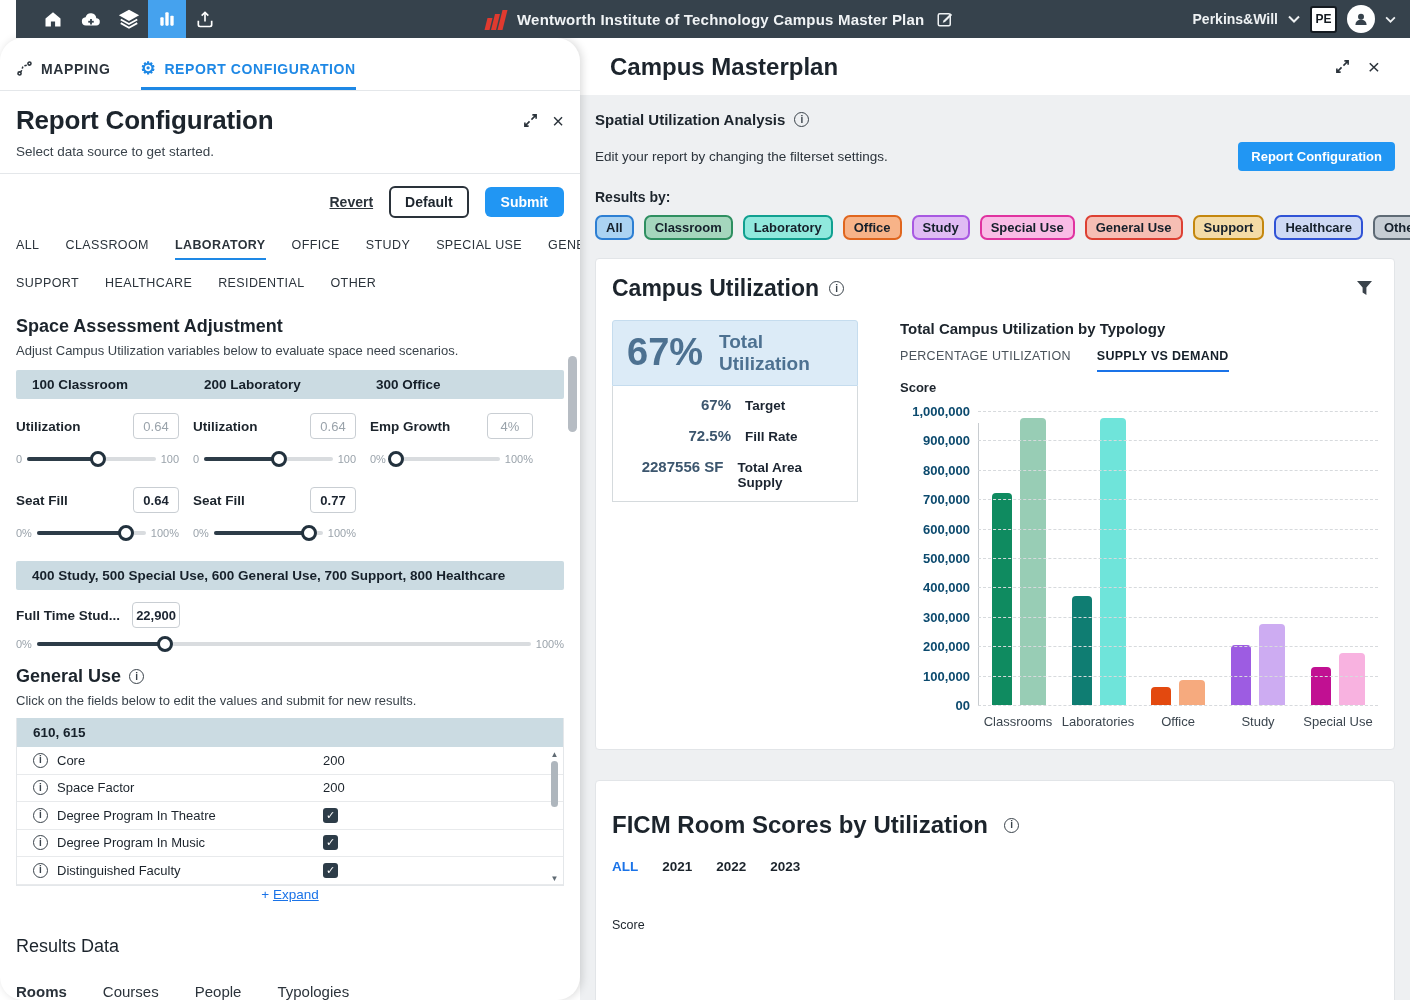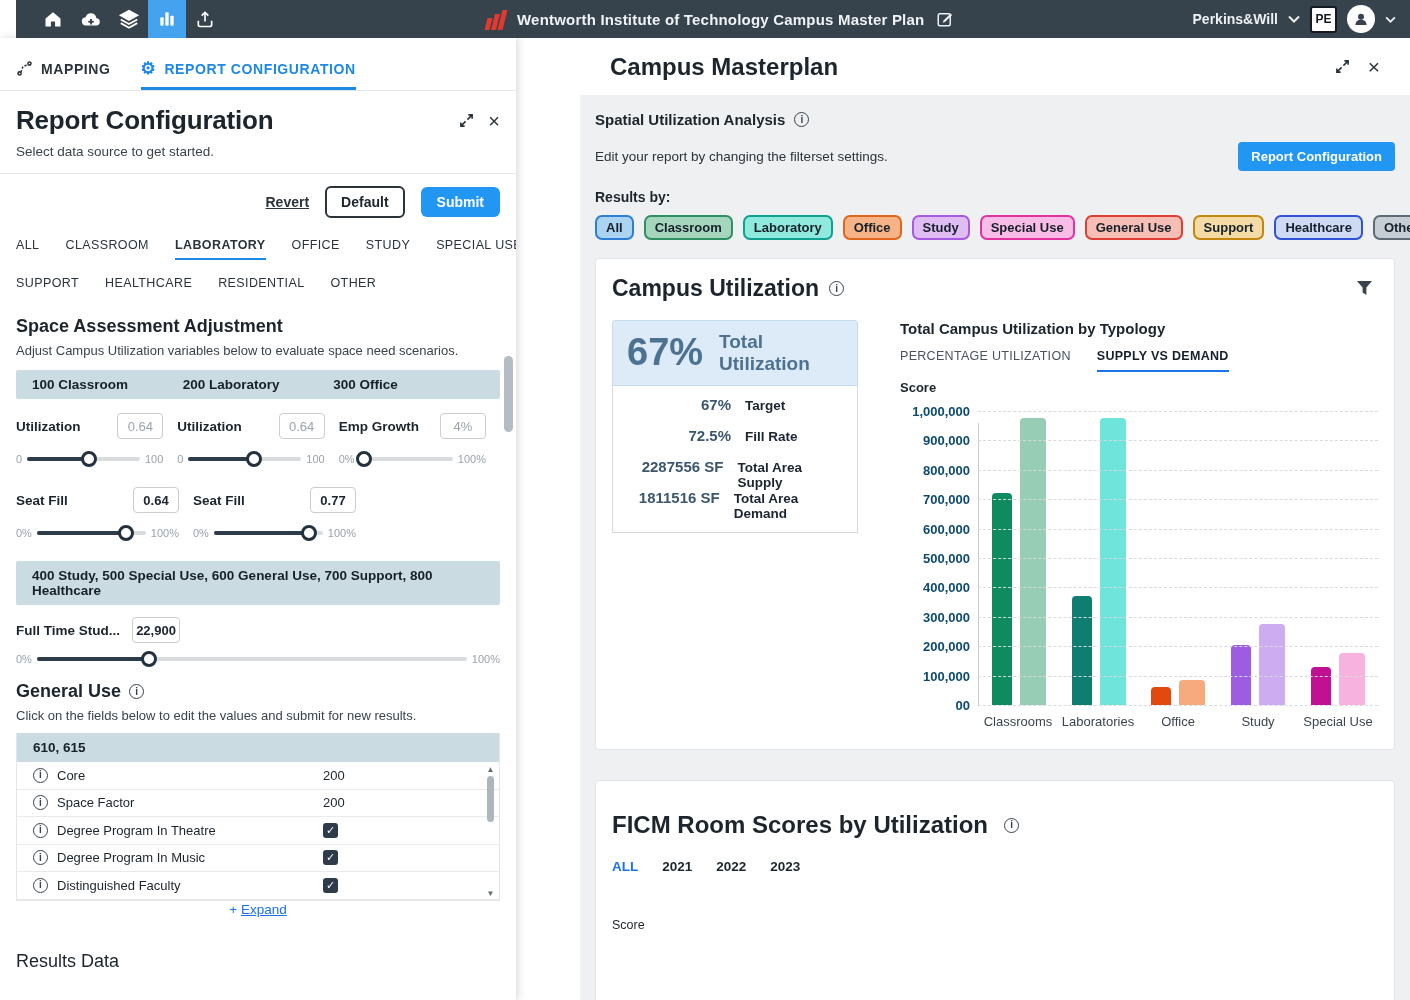--- a/index.html
+++ b/index.html
@@ -17,21 +17,21 @@
   .logo { display:flex; align-items:flex-end; gap:2px; height:22px; }
   .logo i { display:block; width:5px; background:#e03a2f; transform:skewX(-14deg); }
   .logo i:nth-child(1){ height:12px; } .logo i:nth-child(2){ height:16px; } .logo i:nth-child(3){ height:20px; }
   .nav-title { color:#f0f3f5; font-size:15px; font-weight:bold; letter-spacing:.2px; }
   .nav-right { position:absolute; right:14px; display:flex; align-items:center; gap:10px; }
   .org-name { color:#eef1f3; font-size:14px; font-weight:bold; }
   .pe-badge { width:27px; height:27px; background:#fff; border:2px solid #141a20; border-radius:3px; color:#141a20; font-weight:bold; font-size:12px; display:flex; align-items:center; justify-content:center; }
   .avatar { width:28px; height:28px; border-radius:50%; background:#fff; display:flex; align-items:center; justify-content:center; }
 
   
-  .left-panel { position:absolute; top:38px; left:0; width:516px; bottom:0; background:#fff; z-index:20; box-shadow:2px 0 8px rgba(0,0,0,.15); overflow:hidden; }
+  .left-panel { position:absolute; top:38px; left:0; width:580px; bottom:0; background:#fff; z-index:20; box-shadow:2px 0 8px rgba(0,0,0,.15); overflow:hidden;border-radius:23px; }
   .lp-head { padding:22px 16px 0 16px; }
   .lp-tabs { display:flex; gap:30px; align-items:center; }
   .lp-tab { display:flex; align-items:center; gap:8px; font-size:14px; font-weight:bold; letter-spacing:.6px; color:#2b333b; cursor:pointer; padding-bottom:10px; border-bottom:3px solid transparent; }
   .lp-tab.active { color:#1e88e5; border-bottom-color:#1e88e5; }
   .gear-glyph { font-size:17px; line-height:1; }
   .lp-title-row { display:flex; align-items:center; margin-top:14px; }
   .lp-title { font-size:26px; font-weight:bold; letter-spacing:-.2px; }
   .lp-win-icons { margin-left:auto; display:flex; gap:14px; align-items:center; }
   .lp-sub { font-size:13.5px; color:#3a434b; margin-top:8px; padding-bottom:14px; }
   .lp-divider { border-top:1px solid #e4e7ea; }
@@ -489,24 +489,20 @@
                   <span class="stat-lbl">Target</span>
                 </div>
                 <div class="stat-row">
                   <span class="stat-val">72.5%</span>
                   <span class="stat-lbl">Fill Rate</span>
                 </div>
                 <div class="stat-row">
                   <span class="stat-val">2287556 SF</span>
                   <span class="stat-lbl">Total Area Supply</span>
                 </div>
-                <div class="stat-row">
-                  <span class="stat-val">1811516 SF</span>
-                  <span class="stat-lbl">Total Area Demand</span>
-                </div>
               </div>
           </div>
           <div class="chart-col">
             <div class="chart-title">Total Campus Utilization by Typology</div>
             <div class="chart-tabs">
                 <div class="chart-tab">PERCENTAGE UTILIZATION</div>
                 <div class="chart-tab active">SUPPLY VS DEMAND</div>
               </div>
             <div class="score-label">Score</div>
             <div class="chart-wrap">

